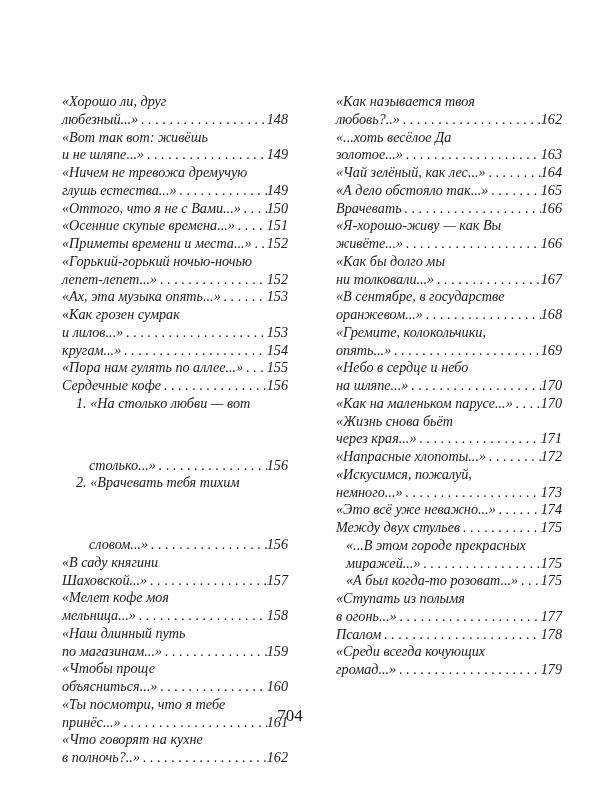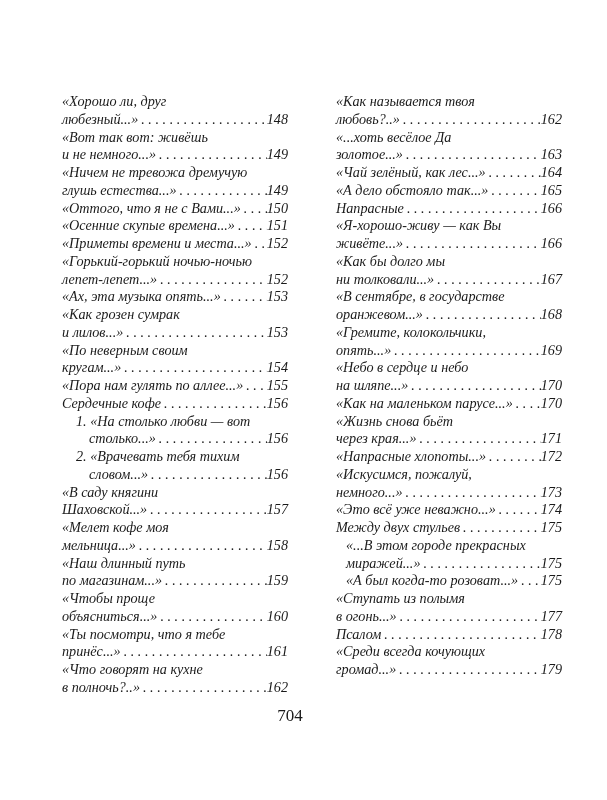--- a/index.html
+++ b/index.html
@@ -8,21 +8,21 @@
   .col { position: absolute; top: 93px; width: 226px; font-size: 14.2px; line-height: 17.75px; }
   .col.left { left: 62px; }
   .col.right { left: 316px; margin-left: 20px; }
   .entry { display: block; font-style: italic; }
   .line { display: flex; white-space: nowrap; }
   .line .txt { flex: 0 0 auto; }
   .line .dots { flex: 1 1 auto; overflow: hidden; white-space: nowrap; letter-spacing: 1.6px; padding-left: 3px; }
   .line .dots::before { content: ". . . . . . . . . . . . . . . . . . . . . . . . . . . . . . . . . . . . . . . . . . . . . . . . . . . ."; letter-spacing: 0; }
   .line .pg { flex: 0 0 auto; }
   .indent1 { padding-left: 14px; }
-  .indent1 .cont { padding-left: 13px; }
+  .indent1 .cont { padding-left: 13px; margin-top: 44px; }
   .indent2 { padding-left: 10px; text-align: center; }
   .page-number { position: absolute; top: 706px; left: 0; width: 580px; text-align: center; font-size: 17px; }
 </style>
 </head>
 <body>
 
 <div class="col left" id="col-left">
     <div class="entry">
       <div class="line first">
         <span class="txt">«Хорошо ли, друг</span>
@@ -31,21 +31,21 @@
         <span class="txt">любезный...»</span>
         <span class="dots"></span>
         <span class="pg">148</span>
       </div>
     </div>
     <div class="entry">
       <div class="line first">
         <span class="txt">«Вот так вот: живёшь</span>
       </div>
       <div class="line">
-        <span class="txt">и не немного...»</span>
+        <span class="txt">и не шляпе...»</span>
         <span class="dots"></span>
         <span class="pg">149</span>
       </div>
     </div>
     <div class="entry">
       <div class="line first">
         <span class="txt">«Ничем не тревожа дремучую</span>
       </div>
       <div class="line">
         <span class="txt">глушь естества...»</span>
@@ -95,23 +95,20 @@
       <div class="line first">
         <span class="txt">«Как грозен сумрак</span>
       </div>
       <div class="line">
         <span class="txt">и лилов...»</span>
         <span class="dots"></span>
         <span class="pg">153</span>
       </div>
     </div>
     <div class="entry">
-      <div class="line first">
-        <span class="txt">«По неверным своим</span>
-      </div>
       <div class="line">
         <span class="txt">кругам...»</span>
         <span class="dots"></span>
         <span class="pg">154</span>
       </div>
     </div>
     <div class="entry">
       <div class="line">
         <span class="txt">«Пора нам гулять по аллее...»</span>
         <span class="dots"></span>
@@ -236,21 +233,21 @@
     </div>
     <div class="entry">
       <div class="line">
         <span class="txt">«А дело обстояло так...»</span>
         <span class="dots"></span>
         <span class="pg">165</span>
       </div>
     </div>
     <div class="entry">
       <div class="line">
-        <span class="txt">Напрасные</span>
+        <span class="txt">Врачевать</span>
         <span class="dots"></span>
         <span class="pg">166</span>
       </div>
     </div>
     <div class="entry">
       <div class="line first">
         <span class="txt">«Я-хорошо-живу — как Вы</span>
       </div>
       <div class="line">
         <span class="txt">живёте...»</span>

